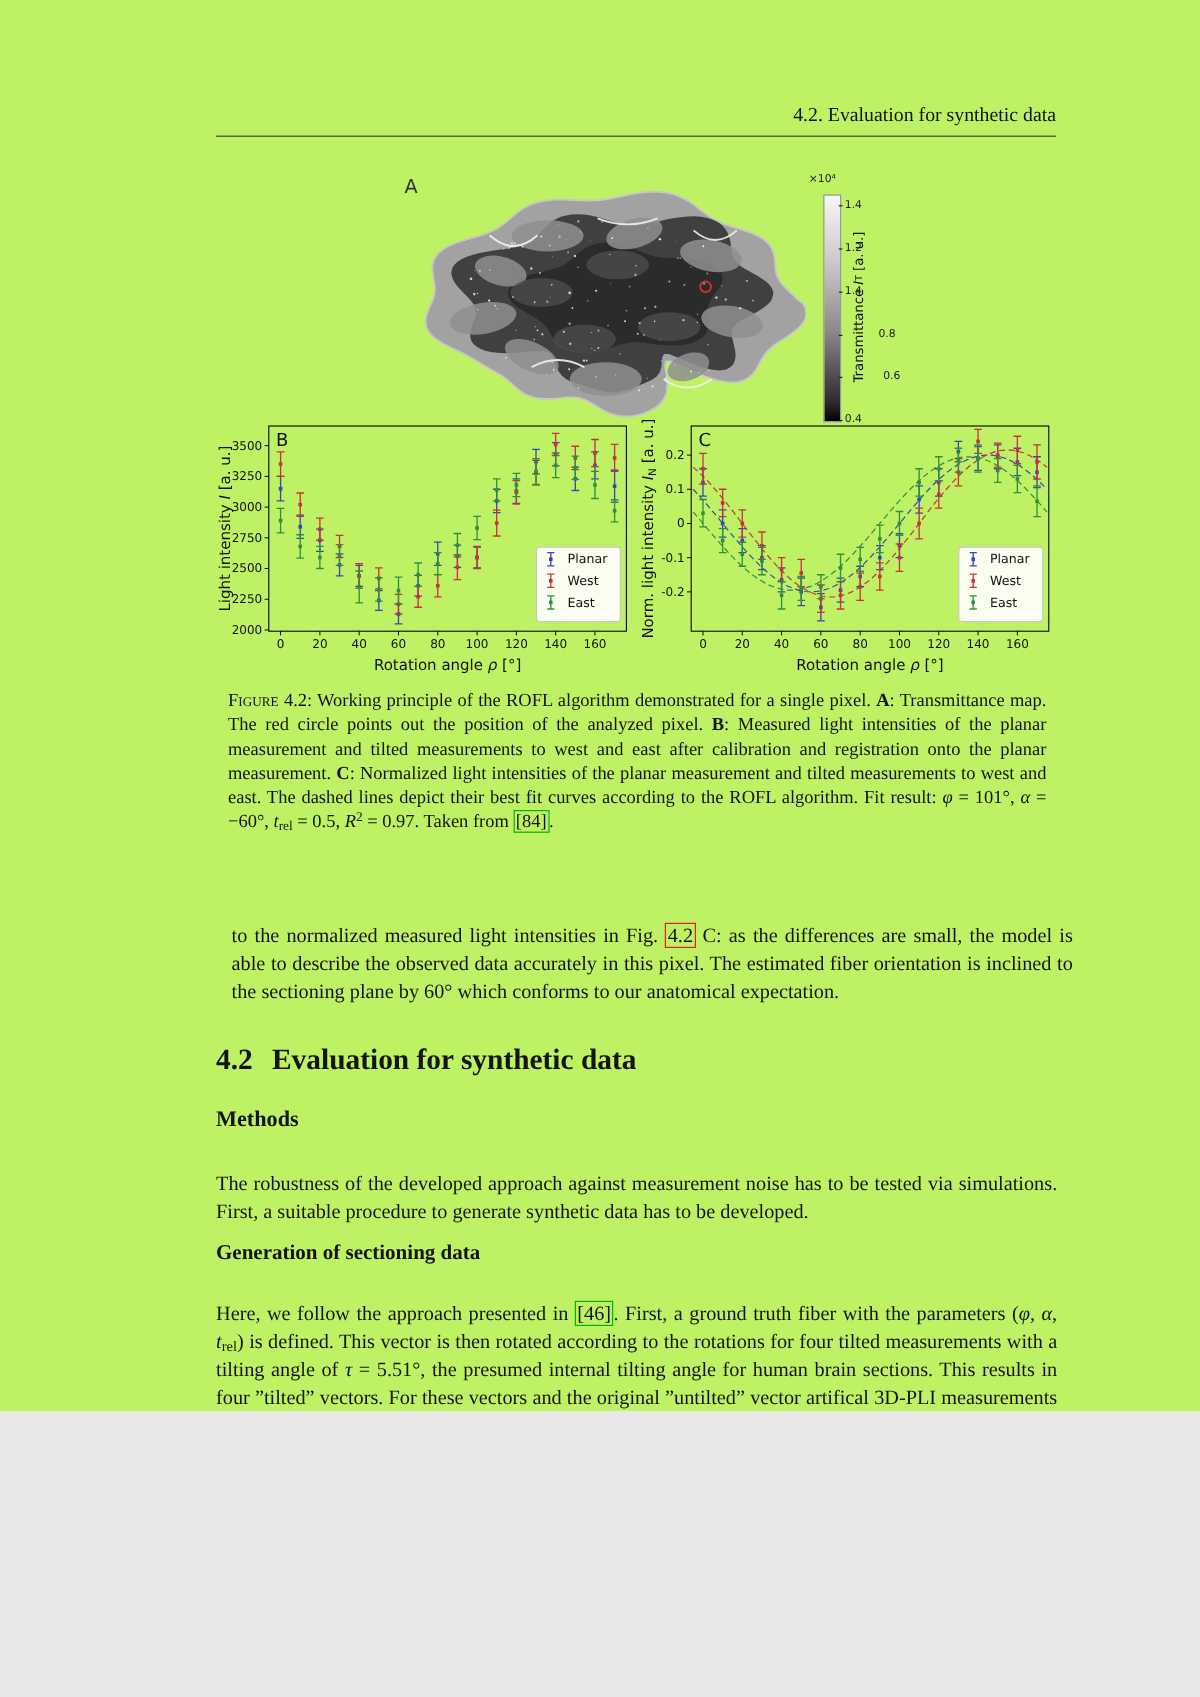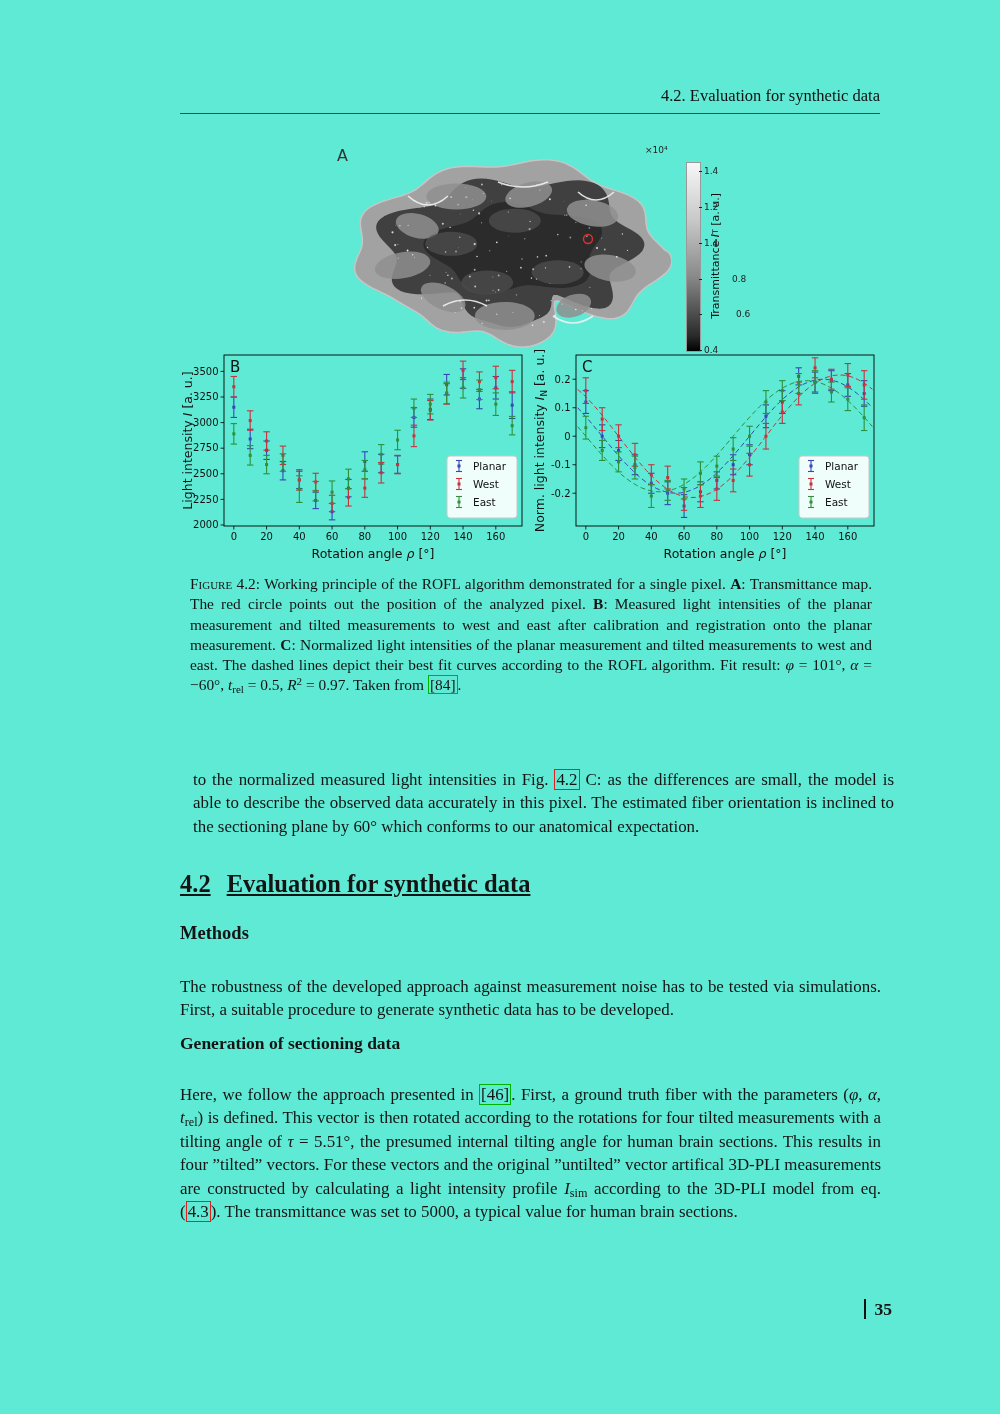--- a/index.html
+++ b/index.html
@@ -1,43 +1,43 @@
 <!DOCTYPE html>
 <html><head>
 <meta charset="utf-8">
 <style>
   html,body{margin:0;padding:0;background:#e8e8e8;}
-  .page{position:relative;width:1000px;height:1414px;background:#5eead4;margin:0 auto;
+  .page{position:relative;width:1000px;height:1176px;background:#bef264;margin:0 auto;
         font-family:"Liberation Serif","DejaVu Serif",serif;color:#141414;overflow:hidden;}
   .abs{position:absolute;}
   
   .hdr{left:180px;top:86px;width:700px;text-align:right;font-size:16.5px;color:#111;}
   .hdr-rule{left:180px;top:113px;width:700px;border-top:1.1px solid #444;height:0;}
   
   .fig{left:180px;top:138px;width:700px;height:434px;}
   .panel-a-label{left:157px;top:8px;font:16px "DejaVu Sans","Liberation Sans",sans-serif;color:#333;}
   .brain{left:168px;top:18px;}
   .cbar{left:506px;top:24px;width:13px;height:188px;border:1px solid #999;
         background:linear-gradient(to bottom,#f7f7f7 0%,#c9c9c9 30%,#8a8a8a 60%,#2a2a2a 92%,#000 100%);}
-  .cbar-mult{left:465px;top:7px;font:9px "DejaVu Sans",sans-serif;color:#222;text-align:center;}
+  .cbar-mult{left:494px;top:7px;font:9px "DejaVu Sans",sans-serif;color:#222;text-align:center;}
   .cbar-ticklabel{position:absolute;font:9px "DejaVu Sans",sans-serif;color:#222;}
   .cbar-tick{position:absolute;width:3px;height:1px;background:#222;}
   .cbar-label{left:526px;top:24px;height:188px;width:18px;display:flex;align-items:center;justify-content:center;}
   .cbar-label span.rot{writing-mode:vertical-rl;transform:rotate(180deg);
         font:11px "DejaVu Sans","Liberation Sans",sans-serif;color:#111;white-space:nowrap;}
   .chart{left:0;top:212px;}
   .chart.c2{left:352px;}
   svg text{font-family:"DejaVu Sans","Liberation Sans",sans-serif;fill:#111;}
   
   .caption{left:190px;top:574px;width:682px;font-size:15.4px;line-height:20.3px;text-align:justify;}
   .caption .s-sc{font-variant:small-caps;}
   
   .para{width:701px;font-size:16.9px;line-height:23.4px;text-align:justify;}
   .p-intro{left:193px;top:751px;}
-  .sec-head{left:180px;top:870px;font-size:24.5px;font-weight:bold;text-decoration:underline;}
+  .sec-head{left:180px;top:870px;font-size:24.5px;font-weight:bold;}
   .sec-head .num{margin-right:16px;}
   .sub-head{left:180px;top:923px;font-size:18.5px;font-weight:bold;}
   .p-methods{left:180px;top:958px;}
   .subsub-head{left:180px;top:1033px;font-size:17.5px;font-weight:bold;}
   .p-generation{left:180px;top:1066px;}
   .p-poisson{left:180px;top:1239px;}
   .footer{left:180px;top:1299px;width:712px;text-align:right;}
   .footer .pn{border-left:2.5px solid #111;padding-left:9px;font-weight:bold;font-size:17.5px;}
   
   .s-b{font-weight:bold;}

